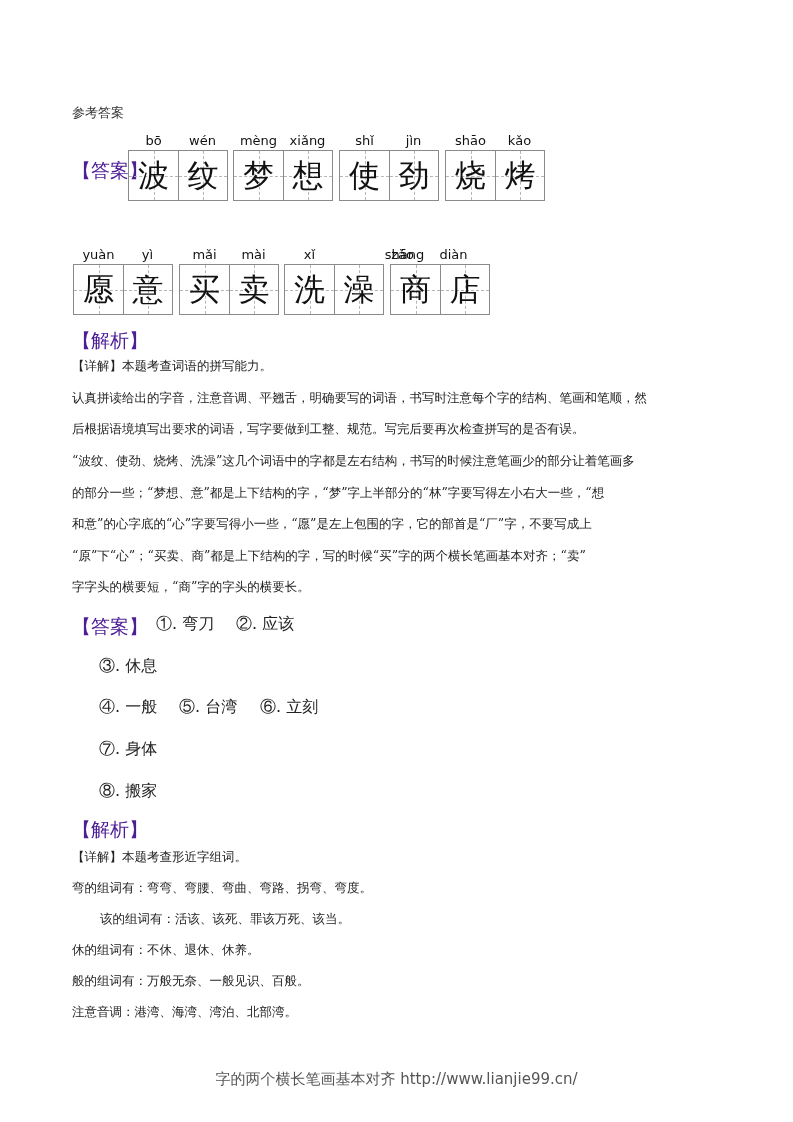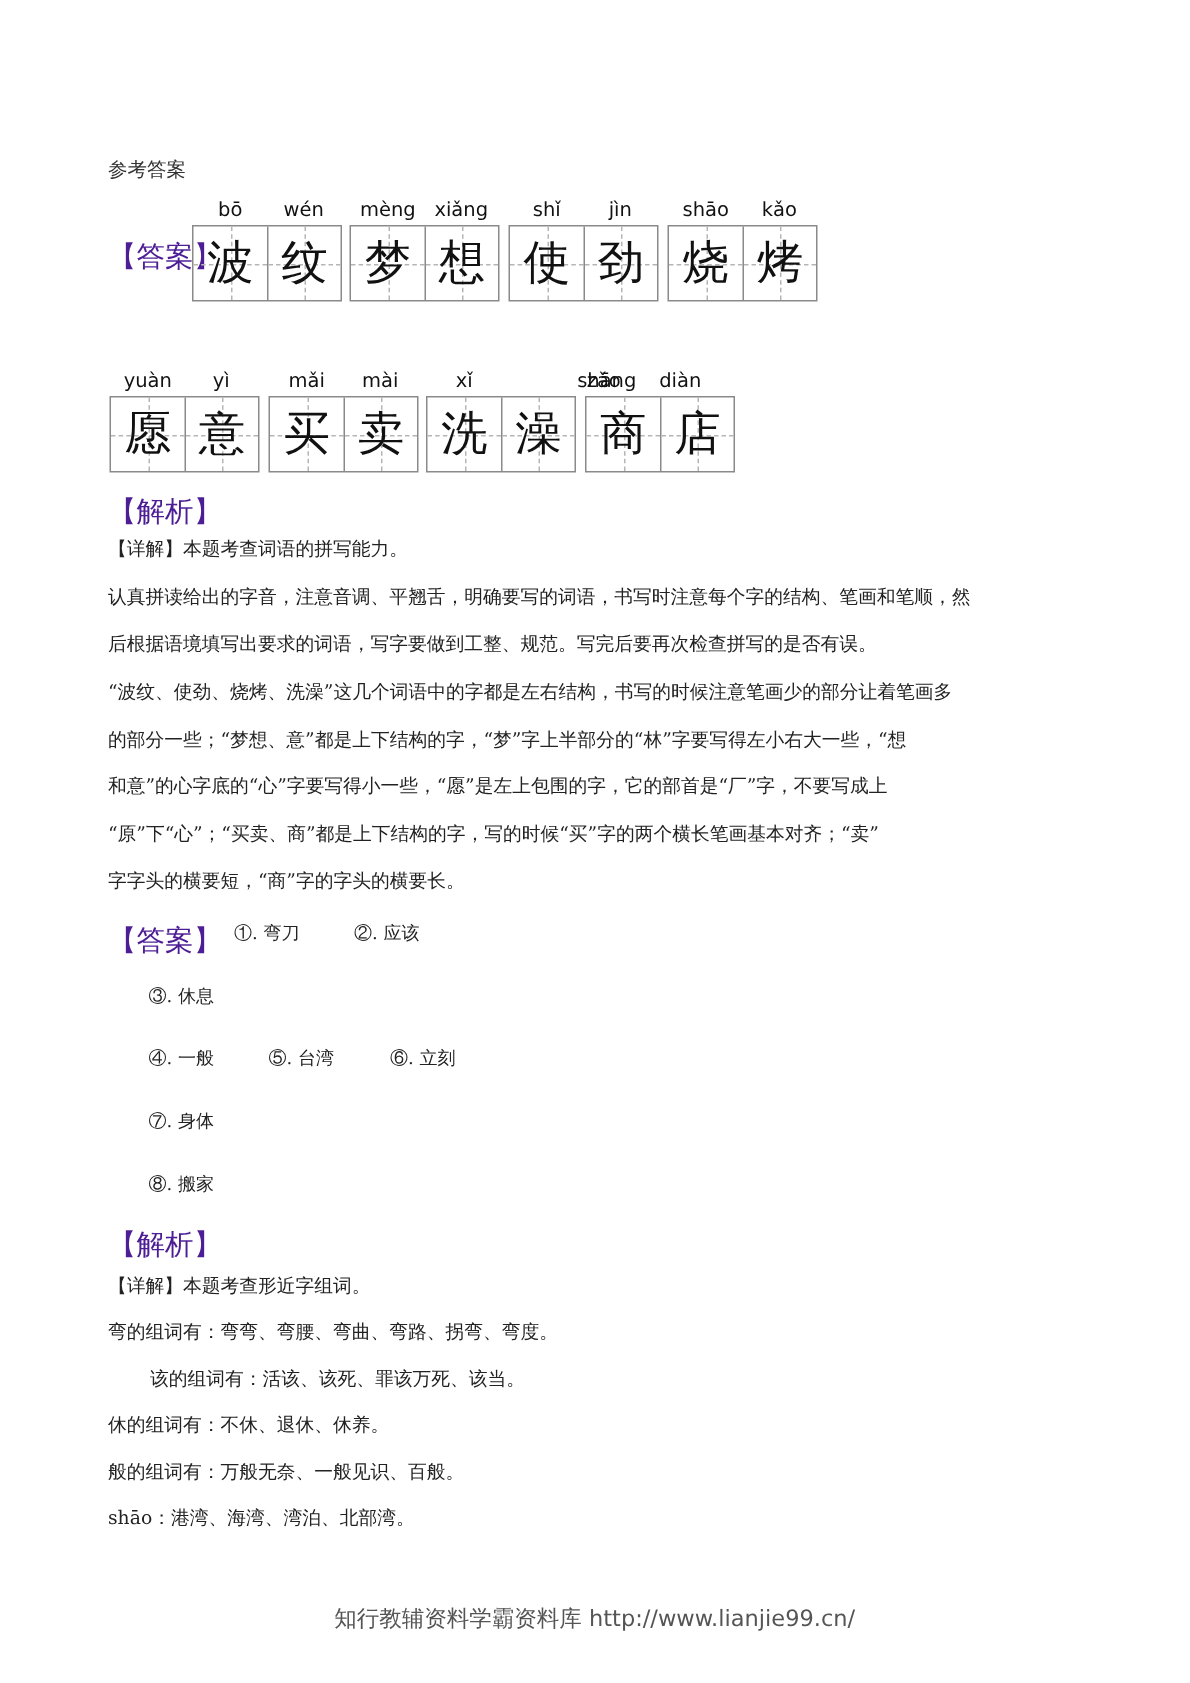--- a/index.html
+++ b/index.html
@@ -10,21 +10,21 @@
   .tag { font-size: 19px; color: #4c1d95; font-family: "DejaVu Sans", sans-serif; white-space: nowrap; }
   .pair { position: absolute; display: flex; border: 1px solid #8a8a8a; }
   .cell { position: relative; width: 49px; height: 49px; display: flex; align-items: center; justify-content: center; }
   .cell + .cell { border-left: 1px solid #8a8a8a; }
   .cell::before { content: ""; position: absolute; left: 0; right: 0; top: 50%; border-top: 1px dashed #b5b5b5; }
   .cell::after { content: ""; position: absolute; top: 0; bottom: 0; left: 50%; border-left: 1px dashed #b5b5b5; }
   .hanzi { position: relative; z-index: 1; font-size: 31px; color: #111; font-family: "DejaVu Serif", serif; line-height: 1; }
   .pinyin-row { position: absolute; display: flex; }
   .py { width: 49px; text-align: center; font-size: 13px; font-family: "DejaVu Sans", sans-serif; color: #111; }
   .line { white-space: nowrap; font-size: 12.5px; color: #222; }
-  .ans-item { font-size: 12px; color: #222; white-space: nowrap; }
+  .ans-item { font-size: 16px; color: #222; white-space: nowrap; }
   .footer { left: 0; width: 793px; top: 1070px; text-align: center; font-size: 15px; color: #555; font-family: "DejaVu Sans", sans-serif; }
 </style>
 </head>
 <body>
 
 <div class="abs title">参考答案</div>
 
 <div class="abs tag" style="left:72px; top:158px;">【答案】</div>
 
 <div class="pinyin-row" style="left:129px; top:133px;">
@@ -157,15 +157,15 @@
 
 <div class="abs ans-item" style="left:99px; top:781px;"><span>⑧</span><span>. 搬家</span></div>
 
 <div class="abs tag" style="left:72px; top:817px;">【解析】</div>
 <div class="abs line" style="left:72px; top:849px;">【详解】本题考查形近字组词。</div>
 
 <div class="abs line" style="left:72px; top:880px;">弯的组词有：弯弯、弯腰、弯曲、弯路、拐弯、弯度。</div>
 <div class="abs line" style="left:72px; top:911px;margin-left:28px;">该的组词有：活该、该死、罪该万死、该当。</div>
 <div class="abs line" style="left:72px; top:942px;">休的组词有：不休、退休、休养。</div>
 <div class="abs line" style="left:72px; top:973px;">般的组词有：万般无奈、一般见识、百般。</div>
-<div class="abs line" style="left:72px; top:1004px;">shāo：港湾、海湾、湾泊、北部湾。</div>
+<div class="abs line" style="left:72px; top:1004px;">注意音调：港湾、海湾、湾泊、北部湾。</div>
 
-<div class="abs footer">知行教辅资料学霸资料库 http://www.lianjie99.cn/</div>
+<div class="abs footer">字的两个横长笔画基本对齐 http://www.lianjie99.cn/</div>
 
 </body></html>

